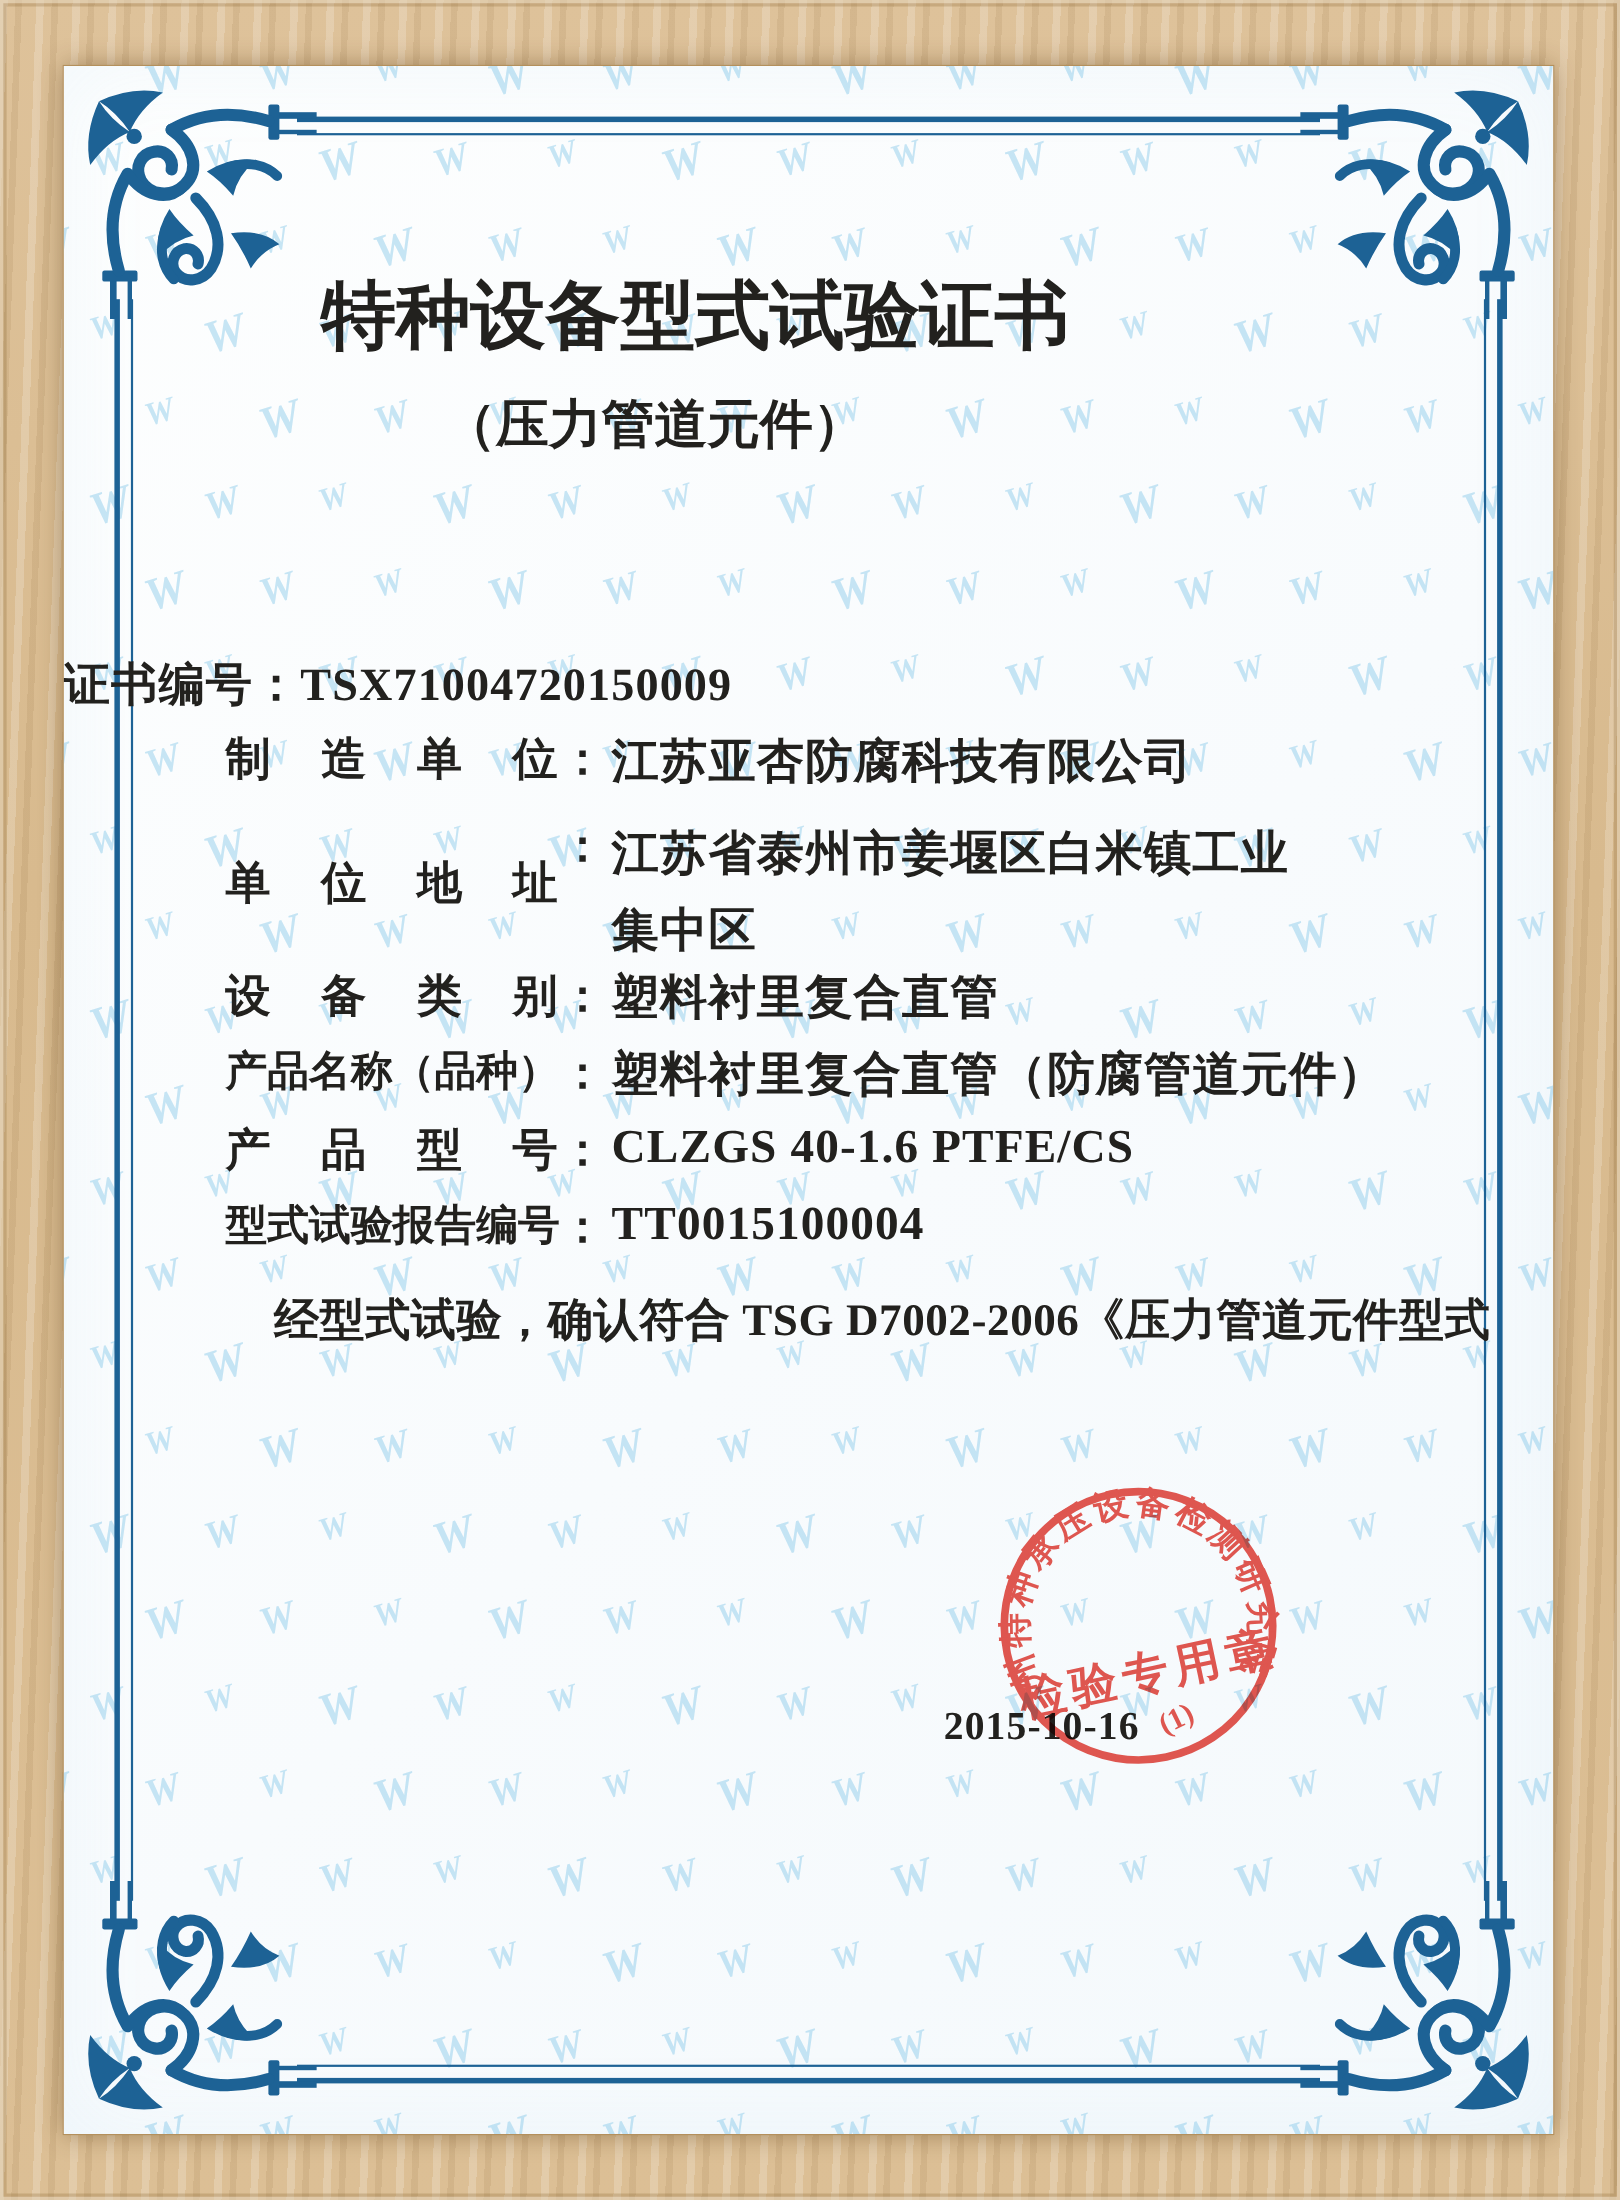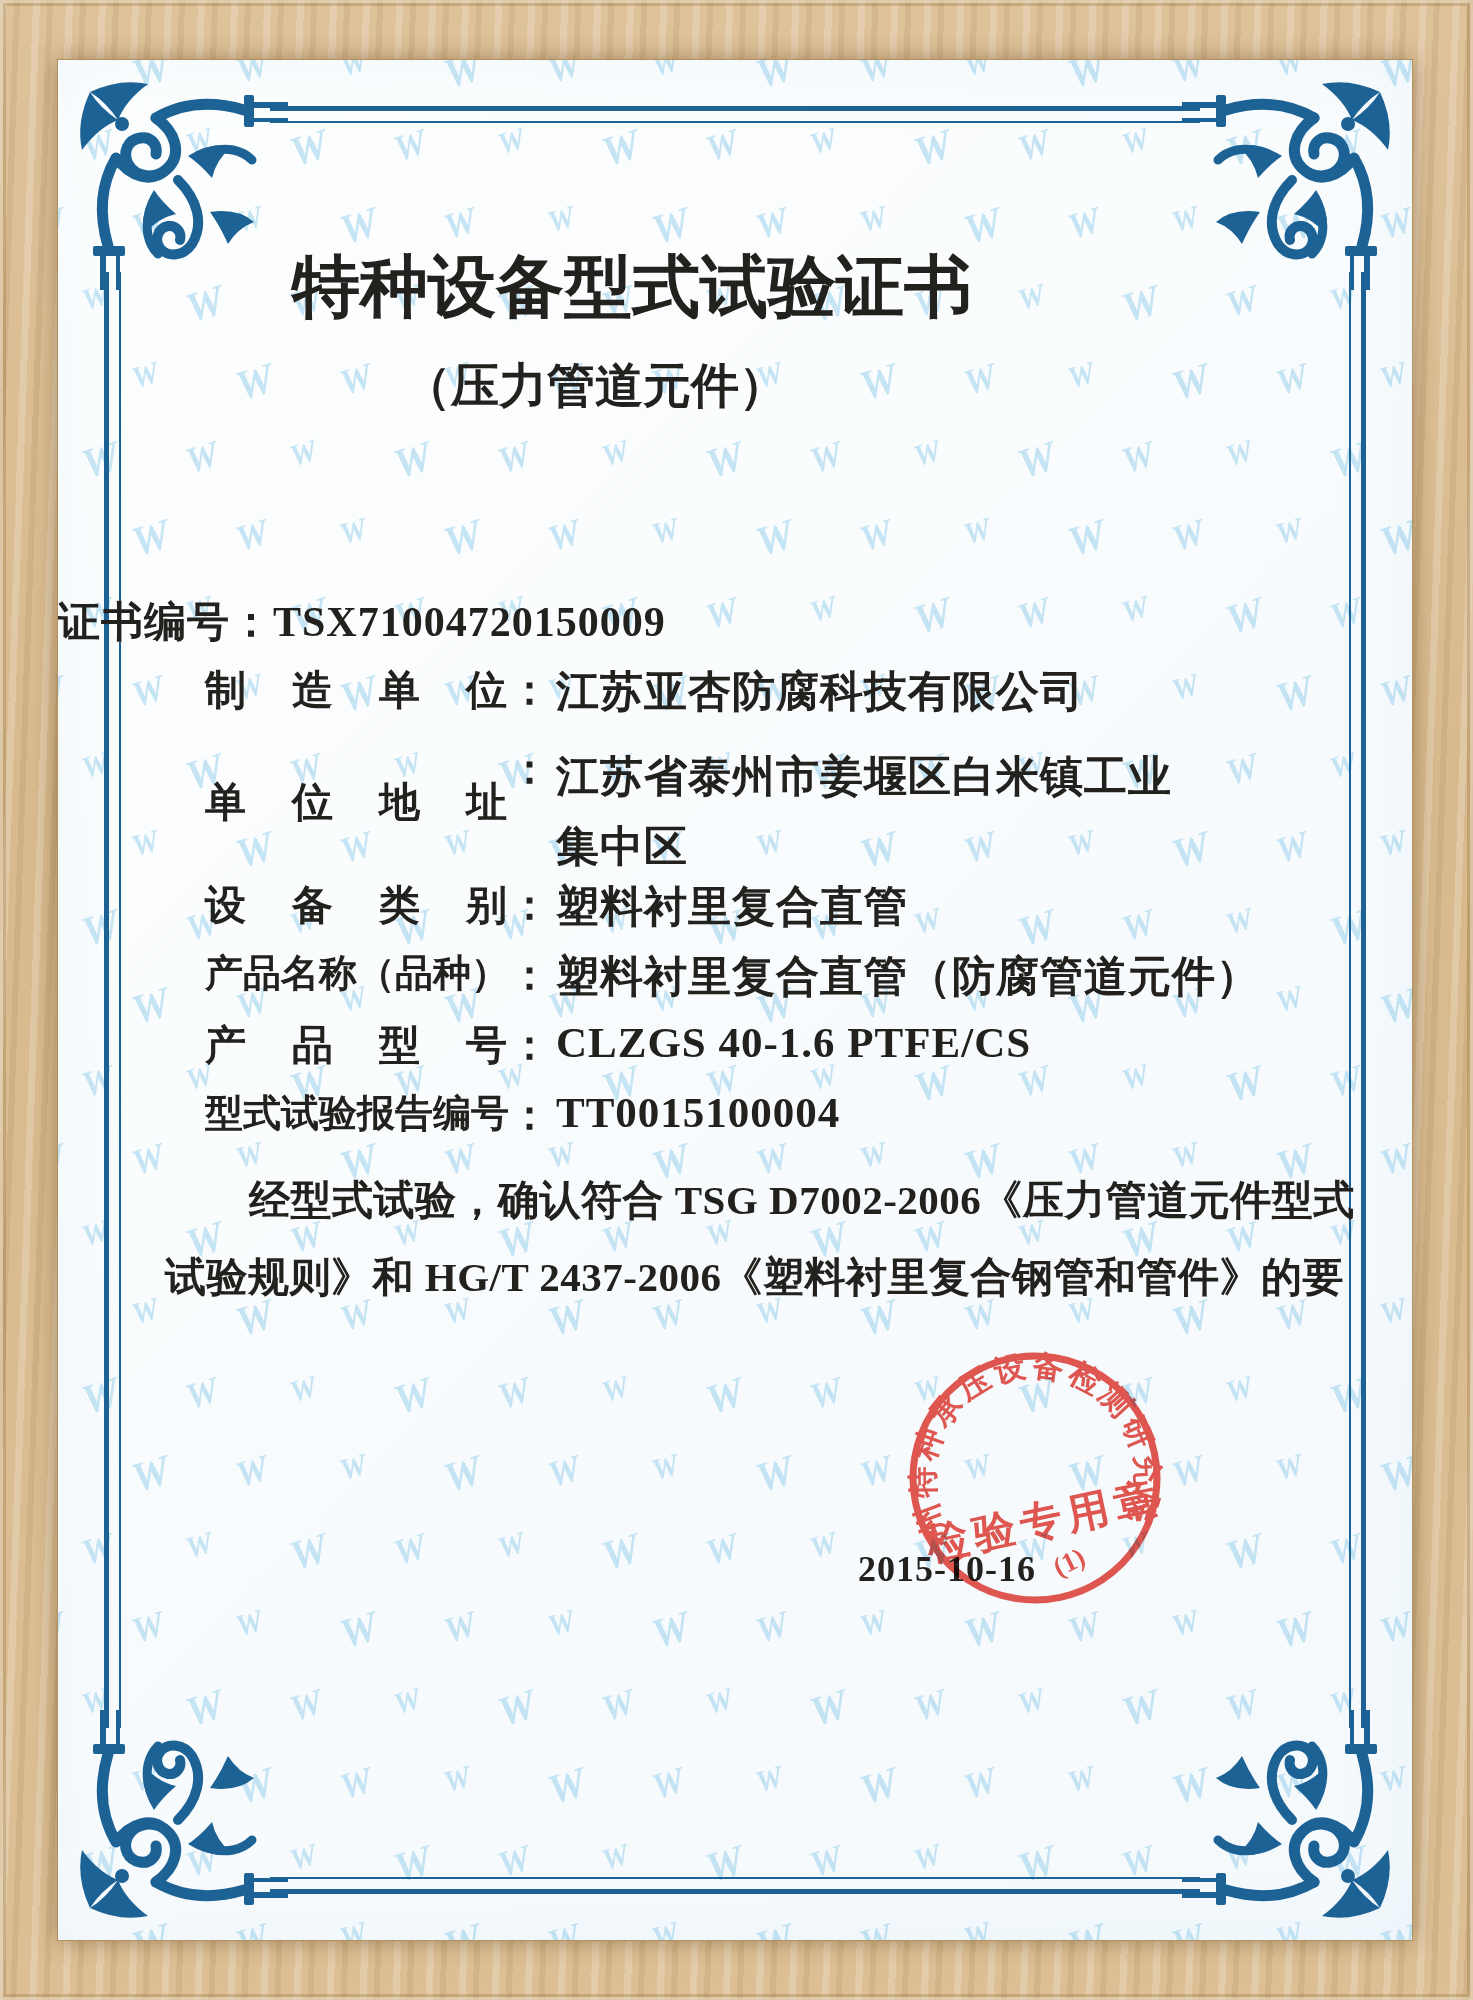--- a/index.html
+++ b/index.html
@@ -581,21 +581,20 @@
           <span>型</span>
           <span>号</span>
         </span><span class="colon">：</span><span class="val">CLZGS 40-1.6 PTFE/CS</span>
     </div>
 
     <div class="txt row" style="top:1028px">
       <span class="lab" style="font-size:38px">型式试验报告编号</span><span class="colon">：</span><span class="val">TT0015100004</span>
     </div>
 
     <div class="txt body-line indent" style="top:1113px">经型式试验，确认符合 TSG D7002-2006《压力管道元件型式</div>
-    <div class="txt body-line" style="top:1190px">试验规则》和 HG/T 2437-2006《塑料衬里复合钢管和管件》的要</div>
 
     <div class="txt dateline" style="left:784px;top:1488px;width:210px;text-align:center">2015-10-16</div>
 
     <div class="stamp">
       <svg viewBox="-150 -150 300 300">
         <g transform="rotate(-12)">
           <circle cx="0" cy="0" r="122" fill="none" stroke="#e23a31" stroke-width="7"></circle>
           <defs>
             <path id="ringpath" d="M -72 73 A 102 102 0 1 1 72 73"></path>
           </defs>

